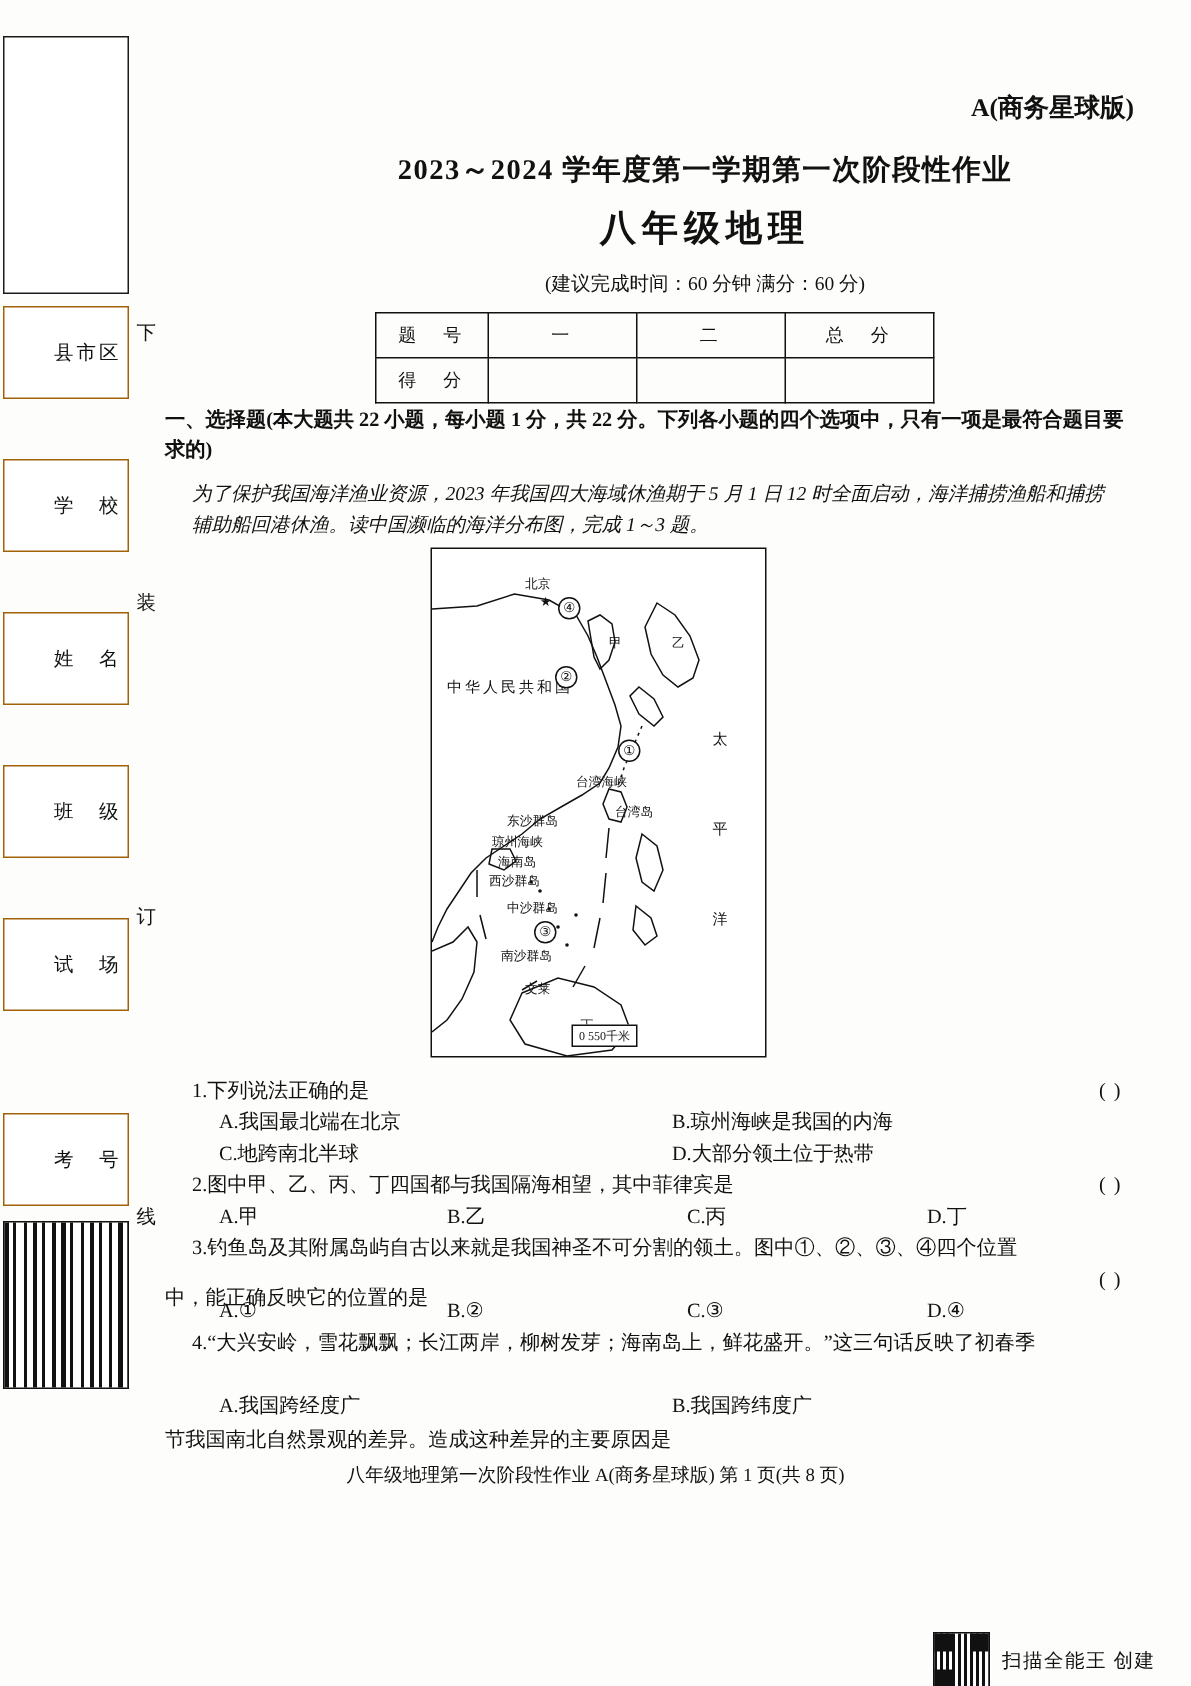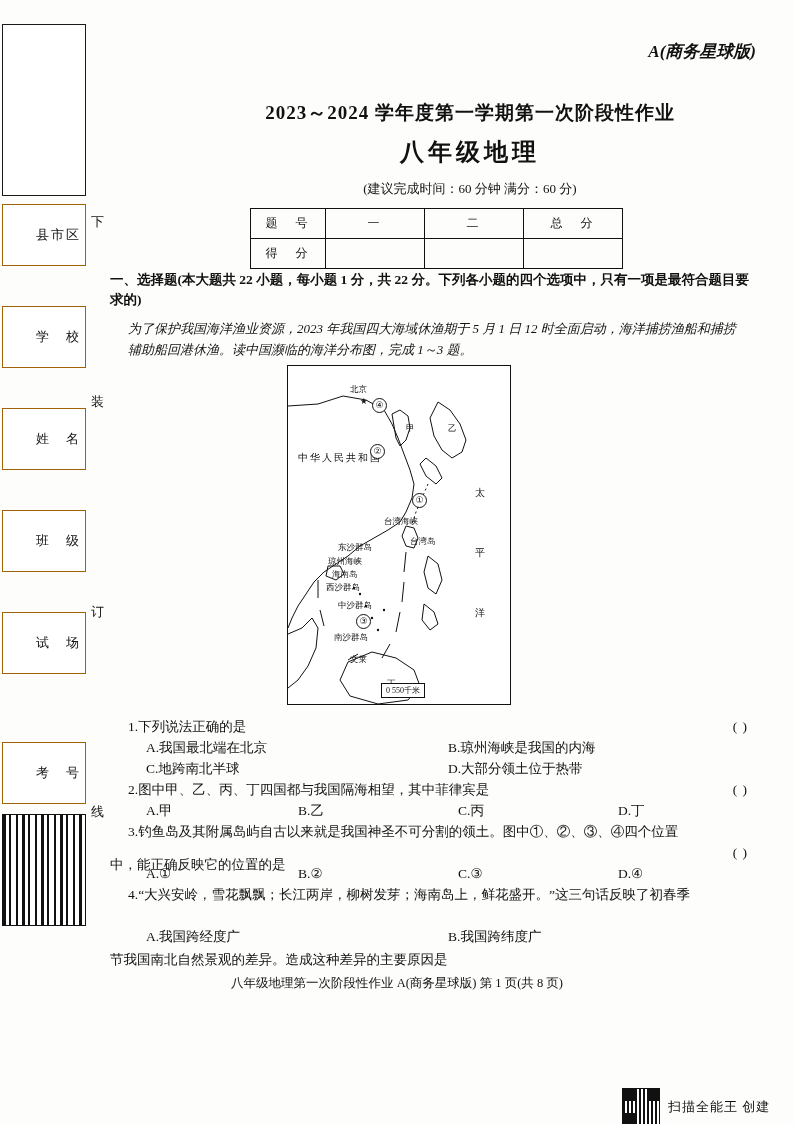--- a/index.html
+++ b/index.html
@@ -32,23 +32,22 @@
   }
   .barcode{
     position:absolute;left:2px;top:600px;width:82px;height:110px;
     background:
       repeating-linear-gradient(90deg,#111 0 3px,#fff 3px 6px,#111 6px 8px,#fff 8px 13px,#111 13px 15px,#fff 15px 19px);
     border:1px solid #111;
   }
 
   
   .version{
-    position:absolute;right:38px;top:40px;font-size:17px;font-weight:bold;
+    position:absolute;right:38px;top:60px;font-size:17px;font-weight:bold;
     font-family:"Liberation Serif",serif;
-    font-style:italic;
   }
   .title1{
     position:absolute;left:210px;top:100px;width:520px;text-align:center;
     font-size:19px;font-weight:bold;letter-spacing:1px;
   }
   .title2{
     position:absolute;left:210px;top:136px;width:520px;text-align:center;
     font-size:24px;font-weight:bold;letter-spacing:4px;
   }
   .subtitle{

